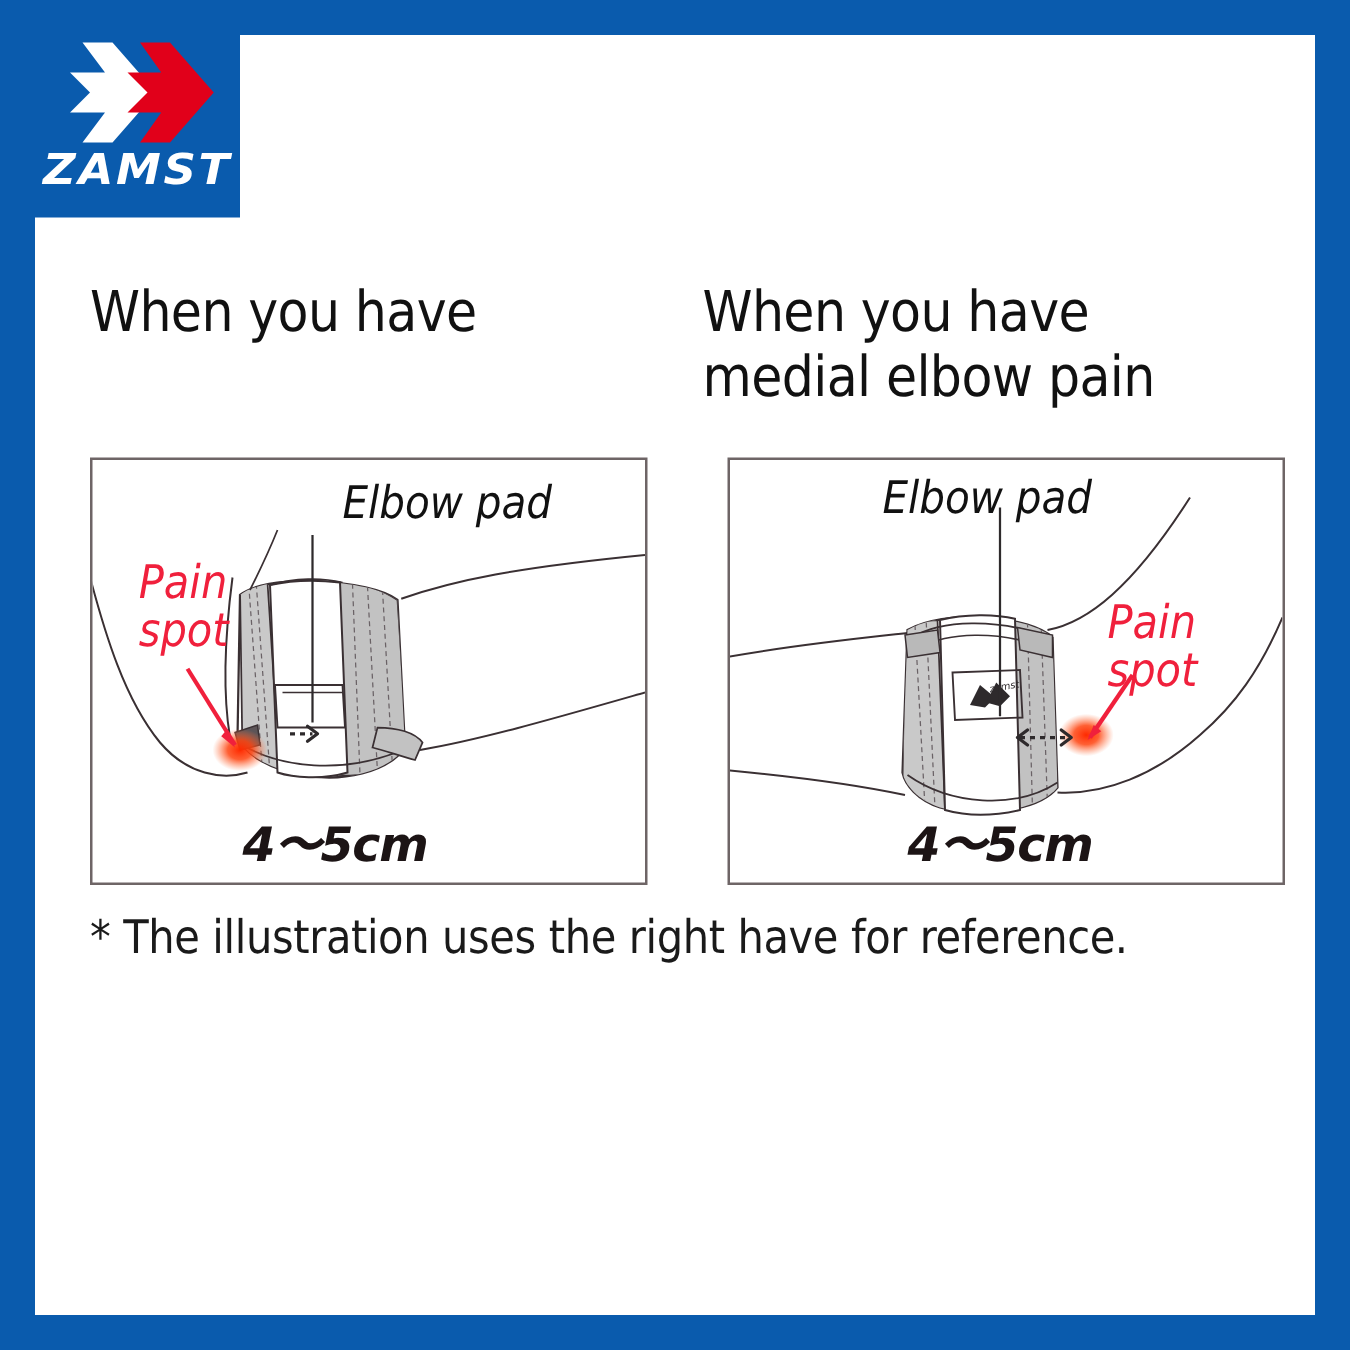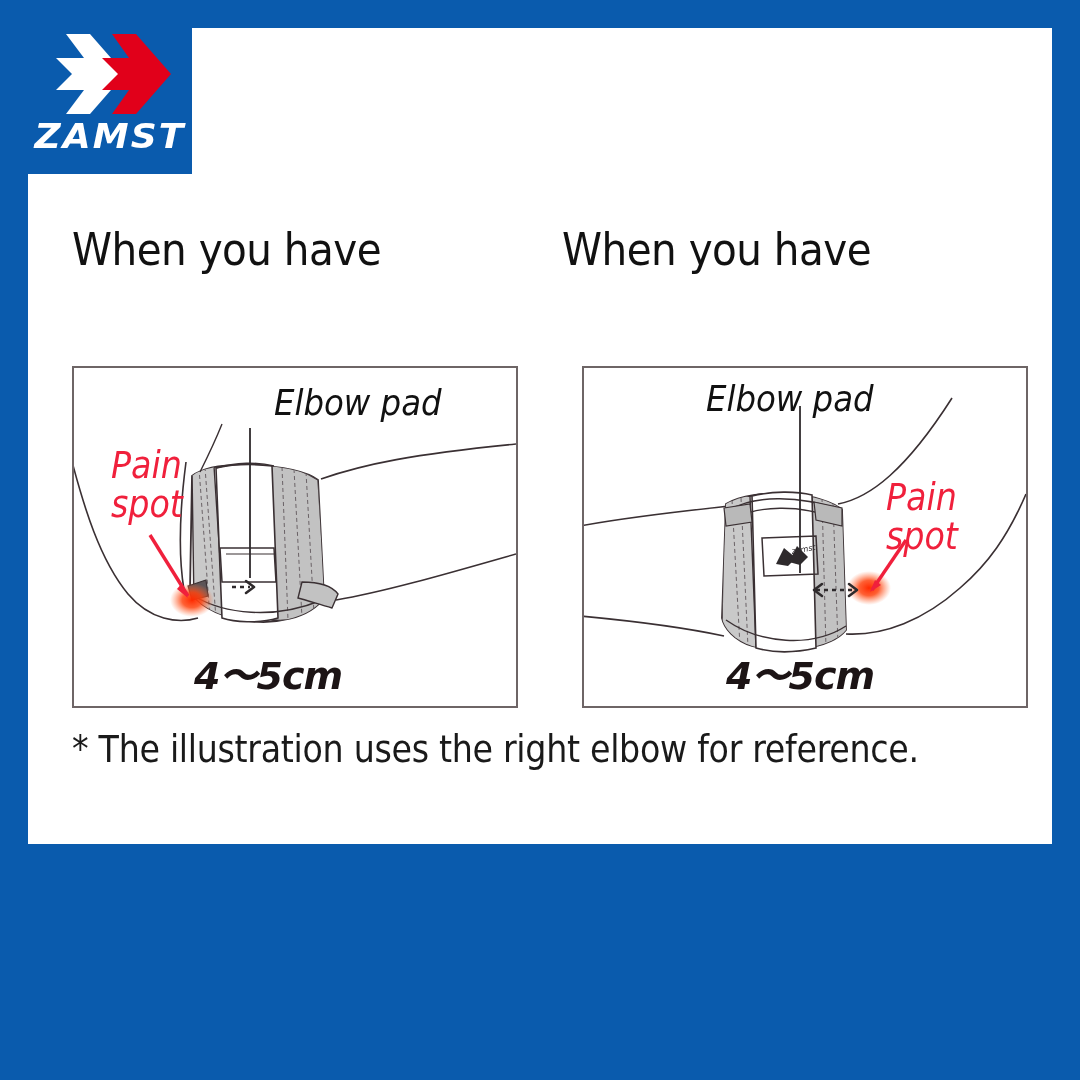--- a/index.html
+++ b/index.html
@@ -12,21 +12,21 @@
   }
   #page{
     position:relative;
     width:1080px;height:1080px;
     background:#0a5bad;
   }
   
   .canvas{
     position:absolute;
     left:28px;top:28px;
-    width:1024px;height:816px;
+    width:1024px;height:1024px;
     background:#ffffff;
   }
   
   .logo-block{
     position:absolute;
     left:0px;top:0px;
     width:164px;height:146px;
     background:#0a5bad;
     overflow:hidden;
   }
@@ -110,20 +110,21 @@
       </div>
       <div class="logo-word">ZAMST</div>
     </div>
 
     <div class="headings">
       <div class="heading left">
         <div>When you have</div>
       </div>
       <div class="heading right">
         <div>When you have</div>
+        <div>medial elbow pain</div>
       </div>
     </div>
 
     <div class="panels">
 
       <div class="panel">
         <svg width="442" height="338" viewBox="0 0 442 338">
           <defs>
             <radialGradient id="painGradL" cx="50%" cy="50%" r="50%">
               <stop offset="0%" stop-color="#ff2a00" stop-opacity="1"></stop>
@@ -292,16 +293,16 @@
                     font-family:'DejaVu Sans Condensed','Liberation Sans',sans-serif;">
           <div>Pain</div>
           <div>spot</div>
         </div>
 
         <div style="position:absolute;left:142px;top:283px;font-size:38px;font-weight:bold;color:#1c1415;
                     letter-spacing:-1px;font-family:'DejaVu Sans','Liberation Sans',sans-serif;">4〜5cm</div>
       </div>
     </div>
 
-    <div class="footnote">* The illustration uses the right elbow for reference.</div>
+    <div class="footnote">* The illustration uses the right have for reference.</div>
 
   </div>
 </div>
 
 </body></html>

